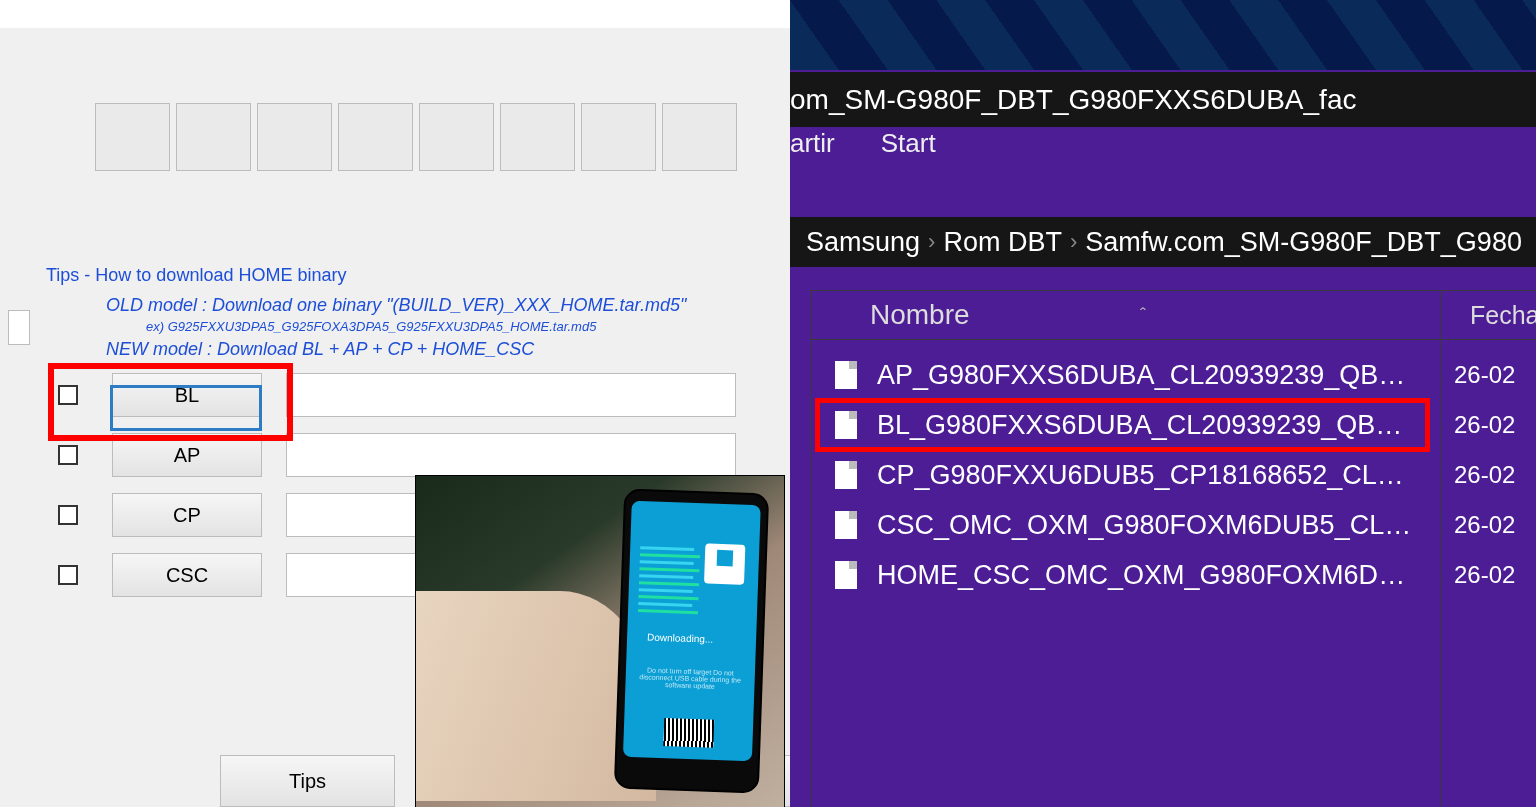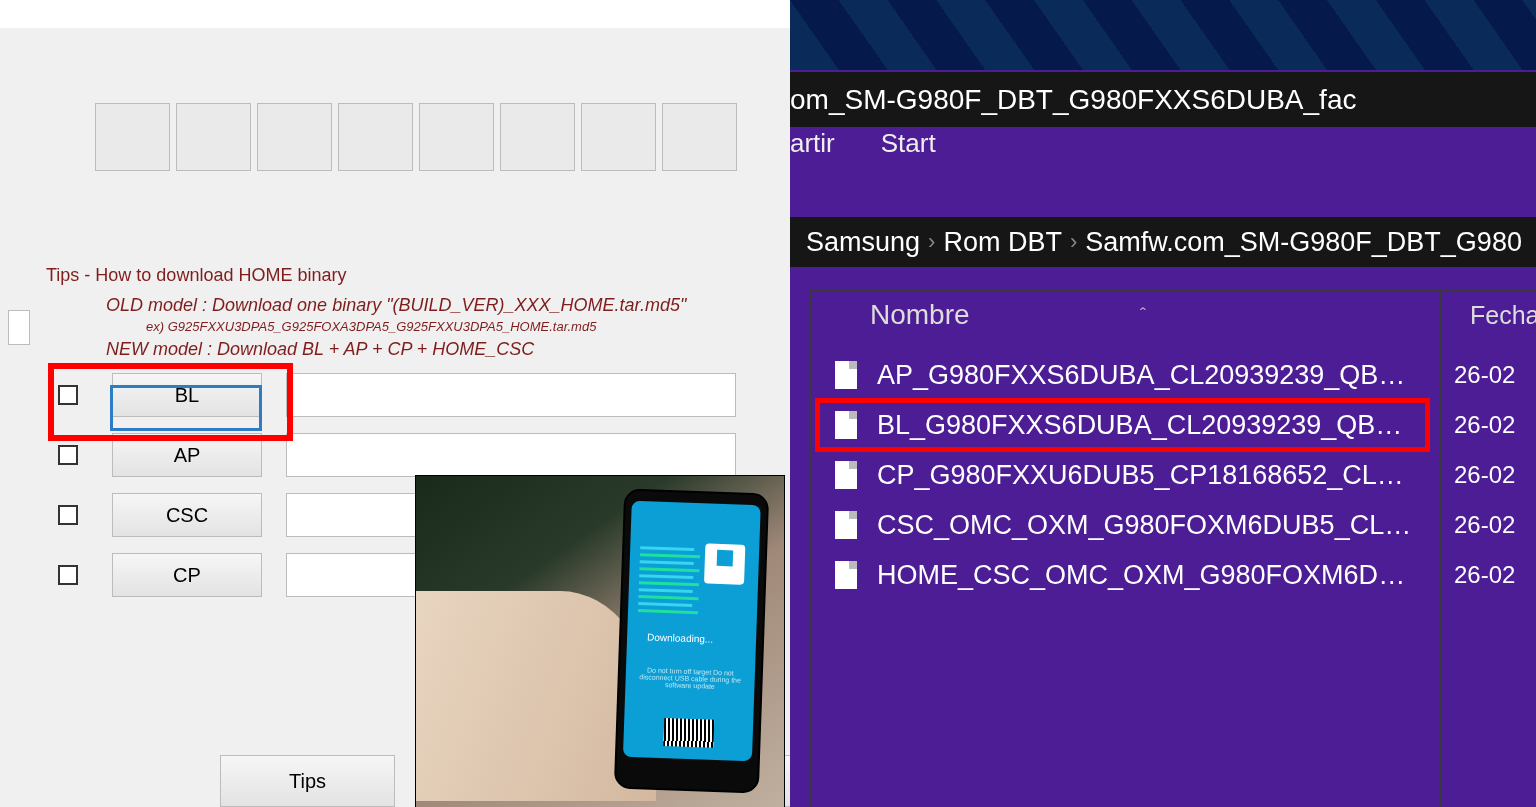--- a/index.html
+++ b/index.html
@@ -21,21 +21,21 @@
   }
   .slot-cell {
     width: 75px; height: 68px; border: 1px solid #bcbcbc; background: #eaeaea;
   }
   .left-mini {
     position: absolute; left: 8px; top: 310px; width: 22px; height: 35px;
     border: 1px solid #bcbcbc; background: #fff;
   }
   .tips-group {
     position: absolute; left: 46px; top: 265px; right: 10px;
-    font-size: 18px; color: #7f1d1d; background: #f0f0f0;
+    font-size: 18px; color: #1d4ed8; background: #f0f0f0;
   }
   .tips-title { font-size: 18px; margin-bottom: 8px; }
   .tips-line { margin-left: 60px; font-size: 18px; line-height: 22px; font-style: italic; }
   .tips-line.small { font-size: 13px; }
 
   .files-area { position: absolute; left: 58px; top: 370px; }
 
   .file-row {
     display: flex; align-items: center; height: 50px; margin-bottom: 10px;
   }
@@ -204,27 +204,27 @@
       <div class="file-path"></div>
     </div>
     <div class="file-row">
       <div class="chk"></div>
       <div class="file-btn">AP</div>
       <div class="file-gap"></div>
       <div class="file-path"></div>
     </div>
     <div class="file-row">
       <div class="chk"></div>
-      <div class="file-btn">CSC</div>
+      <div class="file-btn">CP</div>
       <div class="file-gap"></div>
       <div class="file-path"></div>
     </div>
     <div class="file-row">
       <div class="chk"></div>
-      <div class="file-btn">CP</div>
+      <div class="file-btn">CSC</div>
       <div class="file-gap"></div>
       <div class="file-path"></div>
     </div>
   </div>
 
   <div class="bl-btn-hl"></div>
   <div class="bl-row-hl"></div>
 
   <div class="bottom-btns">
     <div class="bot-btn">Tips</div>

